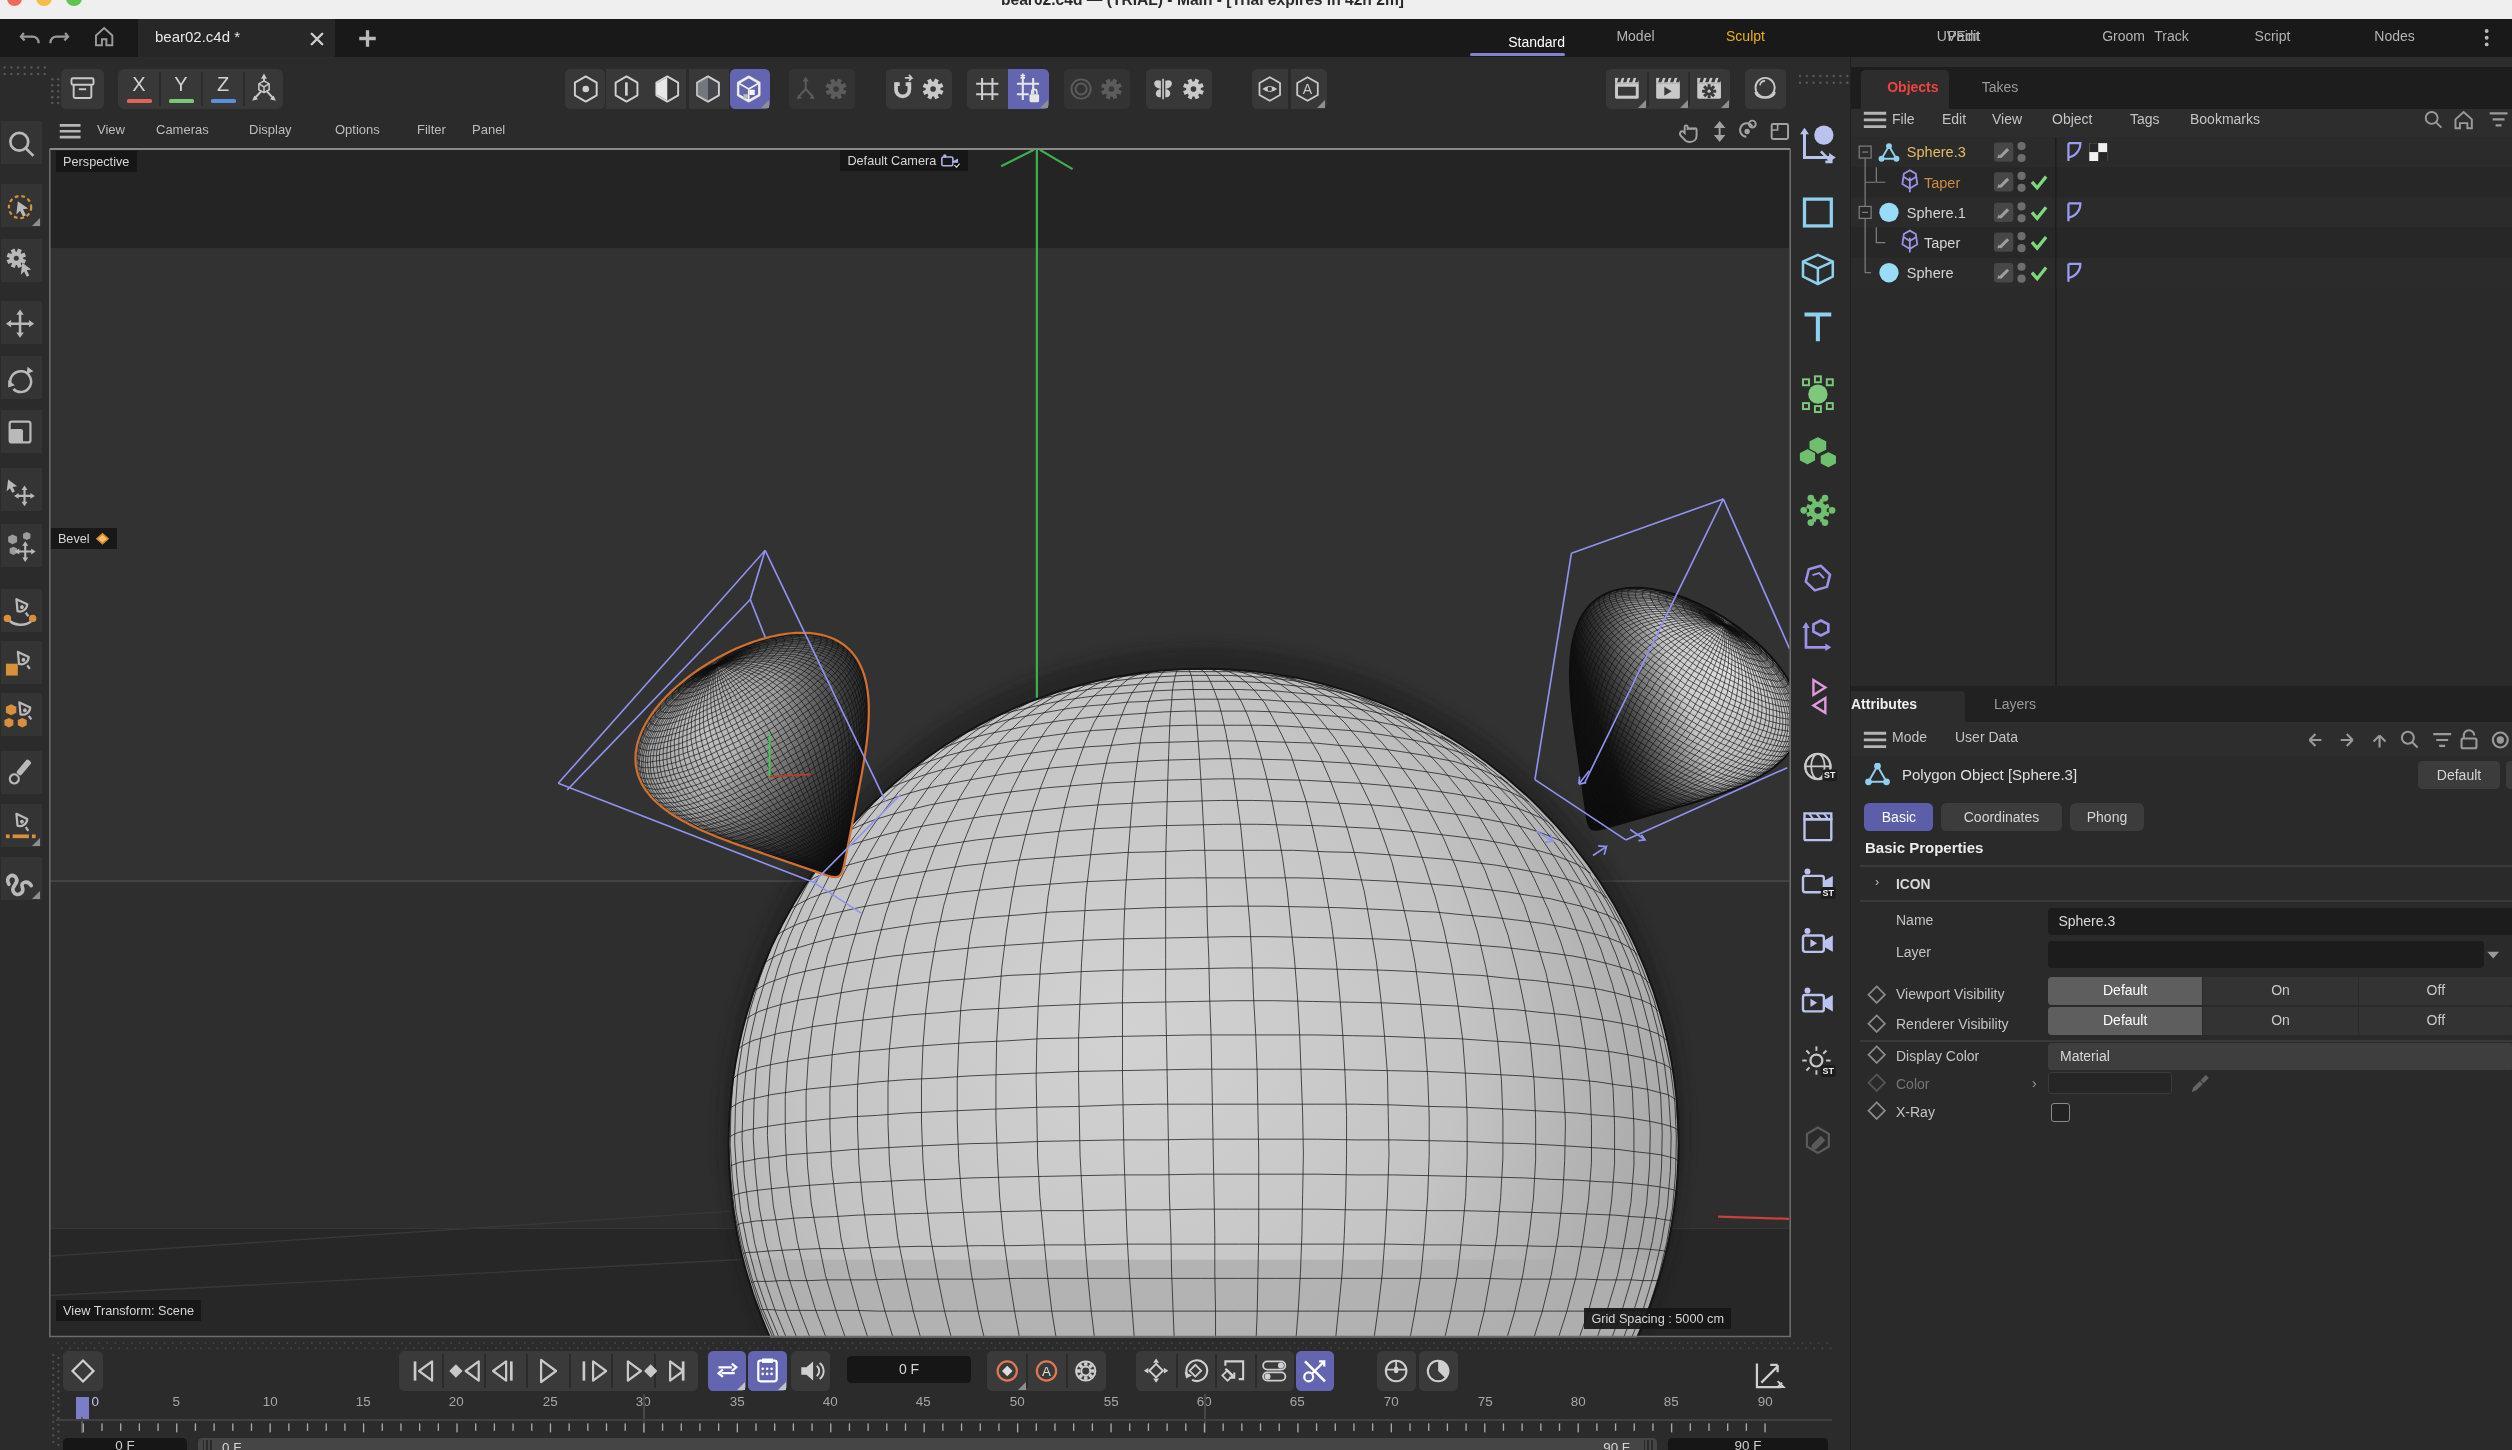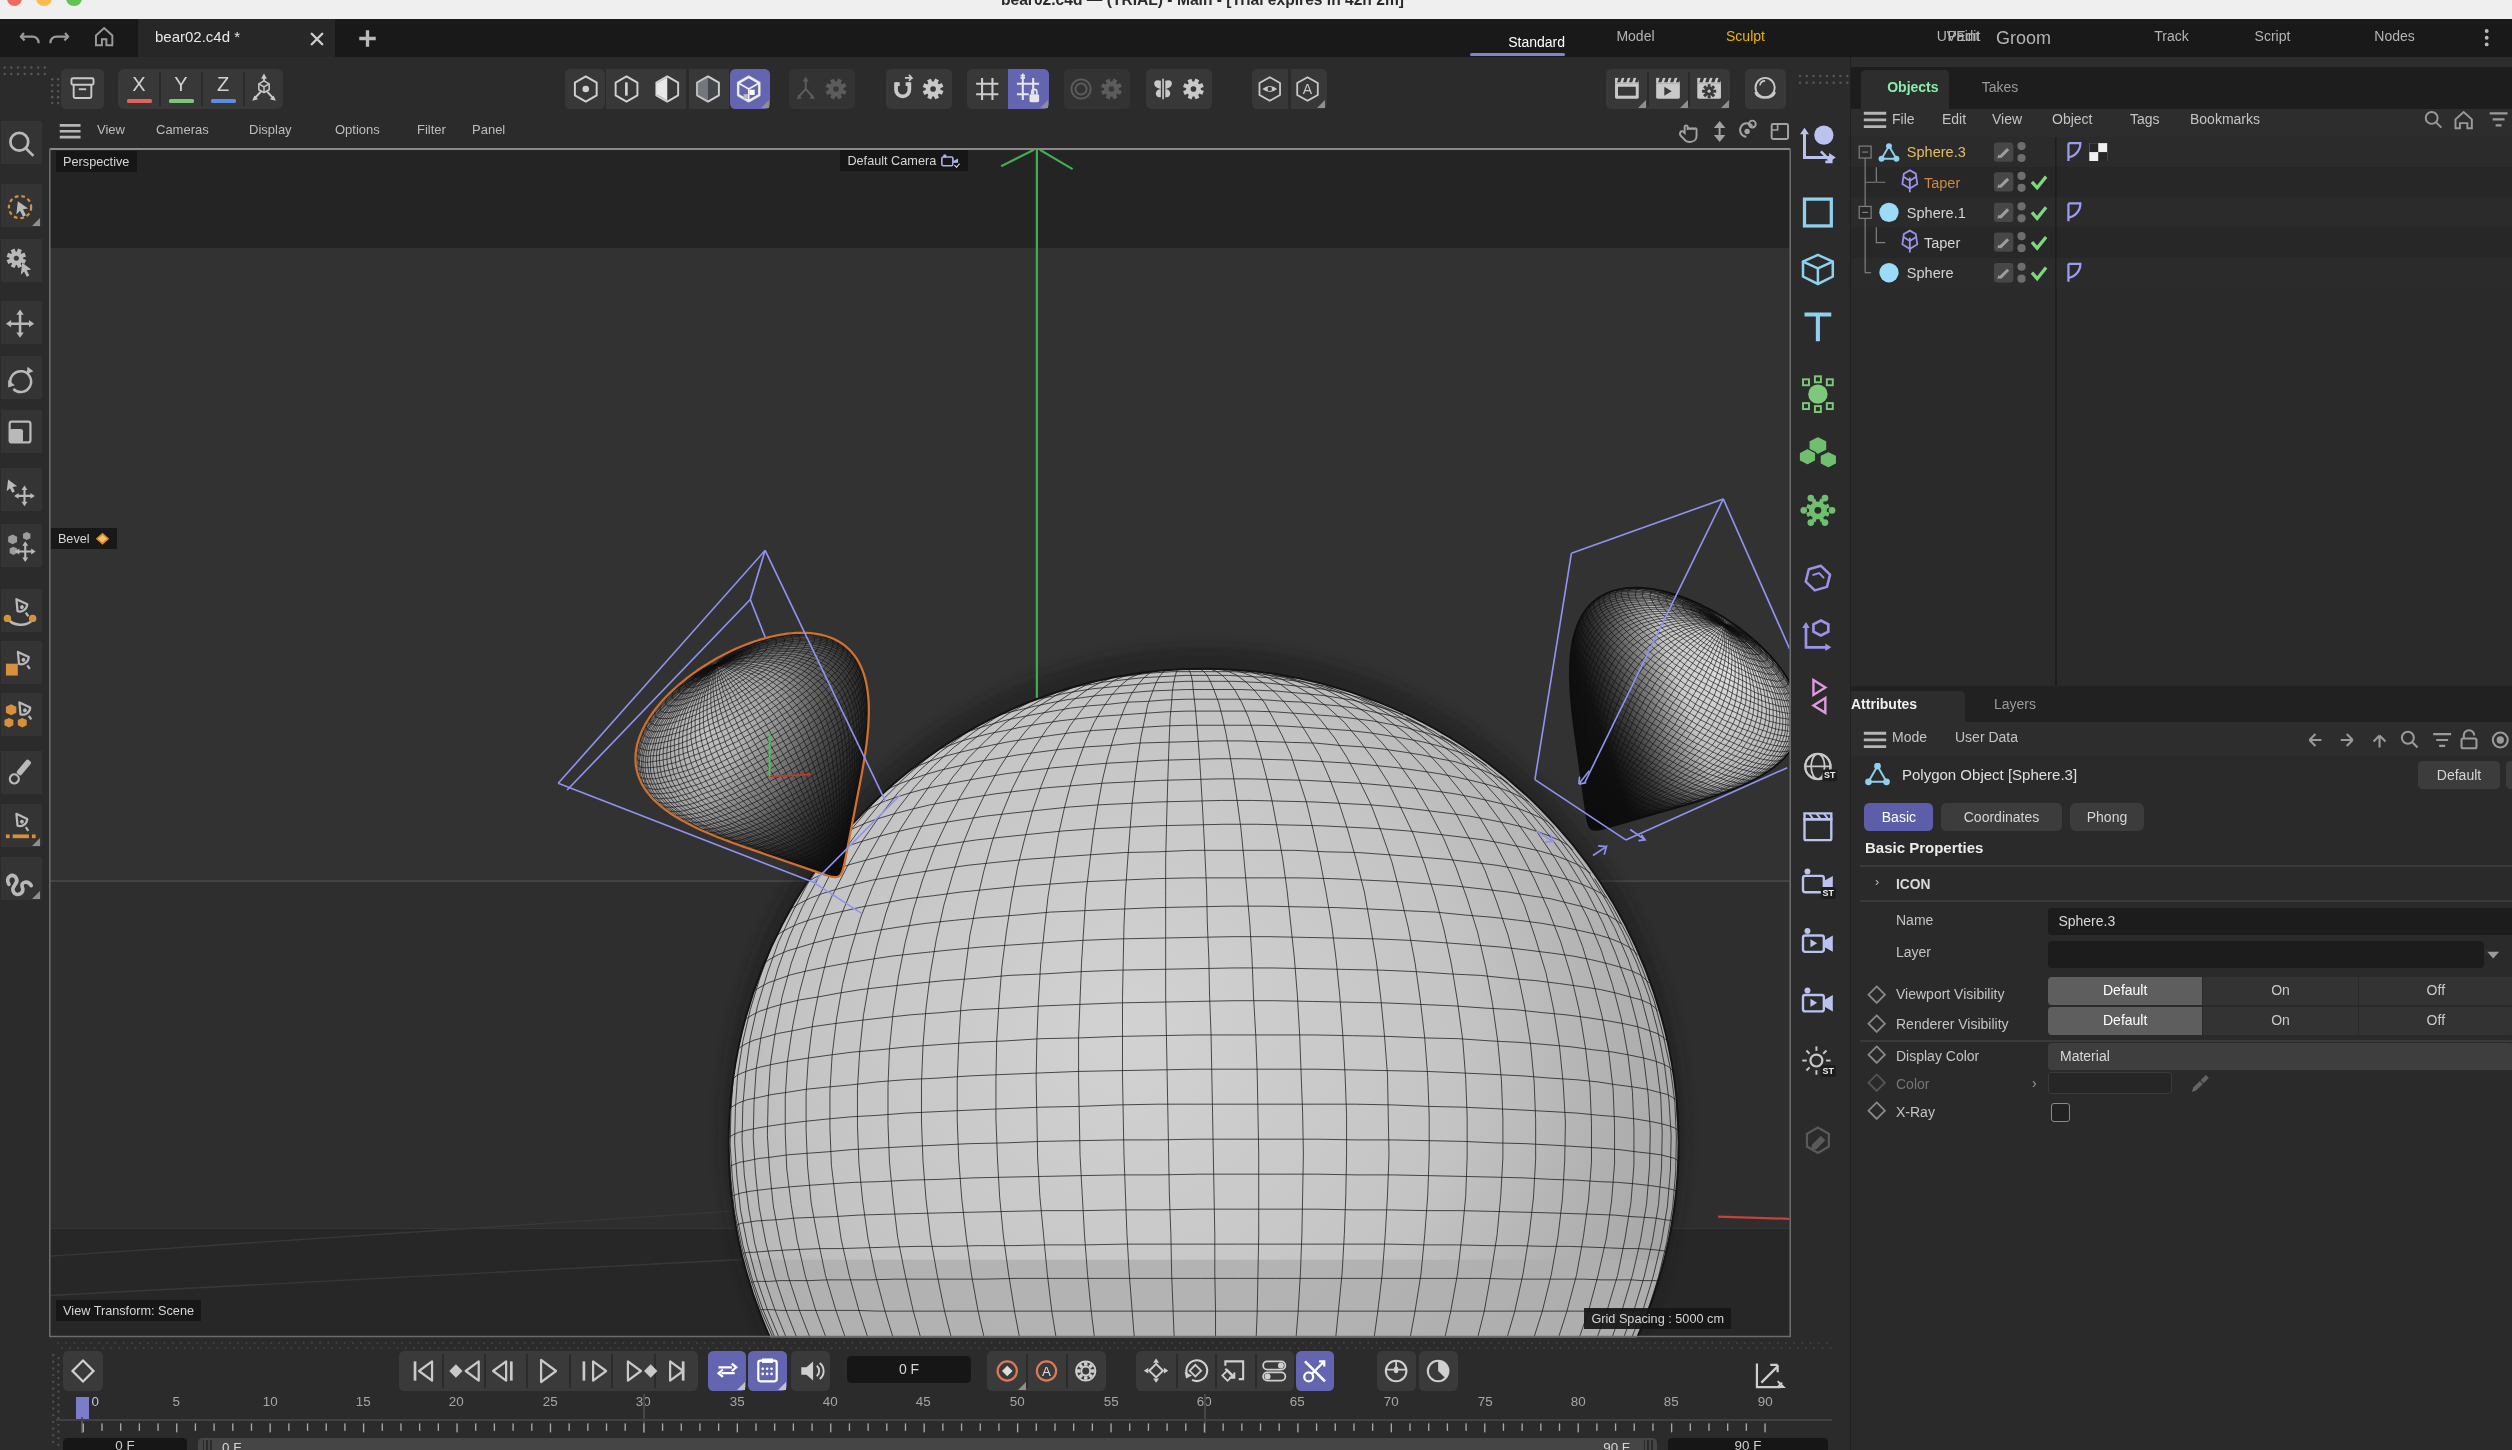--- a/index.html
+++ b/index.html
@@ -46,21 +46,21 @@
    <path d="M14 3 V25 M3 14 H25" stroke="#b9b9b9" stroke-width="4.4"></path>
  </svg>
  <div class="abs" style="left:1470px;top:0;width:95px;height:39px;">
    <div style="text-align:right;font-size:14px;color:#fff;margin-top:15px;">Standard</div>
    <div class="abs" style="left:0;bottom:1.5px;width:95px;height:3px;background:#8183cc;border-radius:1.5px;"></div>
  </div>
  <div class="abs" style="left:1635px;top:9px;width:149px;margin-left:-74px;text-align:center;font-size:14px;color:#b4b4b4;">Model</div>
       <div class="abs" style="left:1745px;top:9px;width:149px;margin-left:-74px;text-align:center;font-size:14px;color:#eab308;">Sculpt</div>
       <div class="abs" style="left:1958px;top:9px;width:149px;margin-left:-74px;text-align:center;font-size:14px;color:#b4b4b4;">UVEdit</div>
       <div class="abs" style="left:1963px;top:9px;width:149px;margin-left:-74px;text-align:center;font-size:14px;color:#b4b4b4;">Paint</div>
-      <div class="abs" style="left:2070px;top:9px;width:149px;margin-left:-74px;text-align:left;font-size:18px;color:#b4b4b4;">Groom</div>
+      <div class="abs" style="left:2070px;top:9px;width:149px;margin-left:-74px;text-align:right;font-size:14px;color:#b4b4b4;">Groom</div>
       <div class="abs" style="left:2171px;top:9px;width:149px;margin-left:-74px;text-align:center;font-size:14px;color:#b4b4b4;">Track</div>
       <div class="abs" style="left:2272px;top:9px;width:149px;margin-left:-74px;text-align:center;font-size:14px;color:#b4b4b4;">Script</div>
       <div class="abs" style="left:2394px;top:9px;width:149px;margin-left:-74px;text-align:center;font-size:14px;color:#b4b4b4;">Nodes</div>
  <svg class="abs" style="left:2480px;top:9.7px;" width="13.4" height="19.4" viewBox="0 0 18 26">
   <circle cx="9" cy="4" r="2.6" fill="#bbb"></circle>
         <circle cx="9" cy="13" r="2.6" fill="#bbb"></circle>
         <circle cx="9" cy="22" r="2.6" fill="#bbb"></circle>
  </svg>
 </div>
 
@@ -595,21 +595,21 @@
         <rect x="40" y="1280" width="20" height="16" rx="3" fill="#1d1d1d"></rect>
         <text x="50" y="1292" font-size="12" font-weight="bold" fill="#eee" text-anchor="middle">ST</text>
         <path d="M50.7 1372.5 L50.7 1389.5 L36.0 1398.0 L21.3 1389.5 L21.3 1372.5 L36.0 1364.0 Z" fill="none" stroke="#5a5a5a" stroke-width="3"></path>
         <path d="M28 1387 l12 -12 l6 6 l-12 12 l-7 1 Z" fill="#5a5a5a"></path>
       </svg>
     </div>
     <div class="abs" style="left:1850px;top:57px;width:662px;height:1393px;background:#292929;border-left:1.5px solid #202020;">
       <div class="abs" style="left:0;top:0;width:662px;height:9.7px;background:#2d2d2d;"></div>
       <div class="abs" style="left:0;top:9.7px;width:662px;height:42px;background:#1d1d1d;"></div>
       <div class="abs" style="left:10.4px;top:12.7px;width:88px;height:39px;background:#2d2d2d;border-radius:4.5px 4.5px 0 0;"></div>
-      <div class="abs" style="left:10.4px;top:21.6px;width:103px;text-align:center;font-size:14px;font-weight:bold;color:#86efac;">Objects</div>
+      <div class="abs" style="left:10.4px;top:21.6px;width:103px;text-align:center;font-size:14px;font-weight:bold;color:#ef4444;">Objects</div>
       <div class="abs" style="left:112px;top:21.6px;width:74px;text-align:center;font-size:14px;color:#9a9a9a;">Takes</div>
       <div class="abs" style="left:0;top:52px;width:662px;height:30.5px;background:#2d2d2d;"></div>
       <svg class="abs" style="left:12px;top:54px" width="24" height="19.4" viewBox="0 0 32 26">
         <path d="M1 3 H31 M1 12 H31 M1 21 H31" stroke="#b5b5b5" stroke-width="3.8"></path>
       </svg>
       <div class="abs" style="left:41px;top:54px;font-size:14px;color:#c4c4c4;">File</div>
       <div class="abs" style="left:91px;top:54px;font-size:14px;color:#c4c4c4;">Edit</div>
       <div class="abs" style="left:141px;top:54px;font-size:14px;color:#c4c4c4;">View</div>
       <div class="abs" style="left:201px;top:54px;font-size:14px;color:#c4c4c4;">Object</div>
       <div class="abs" style="left:279px;top:54px;font-size:14px;color:#c4c4c4;">Tags</div>

